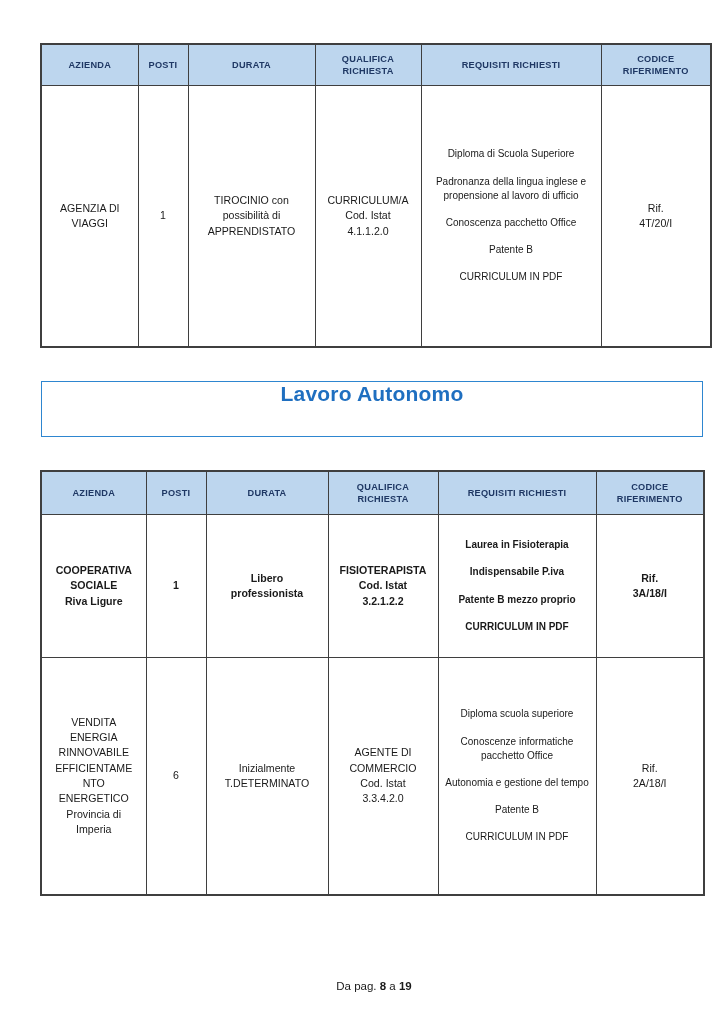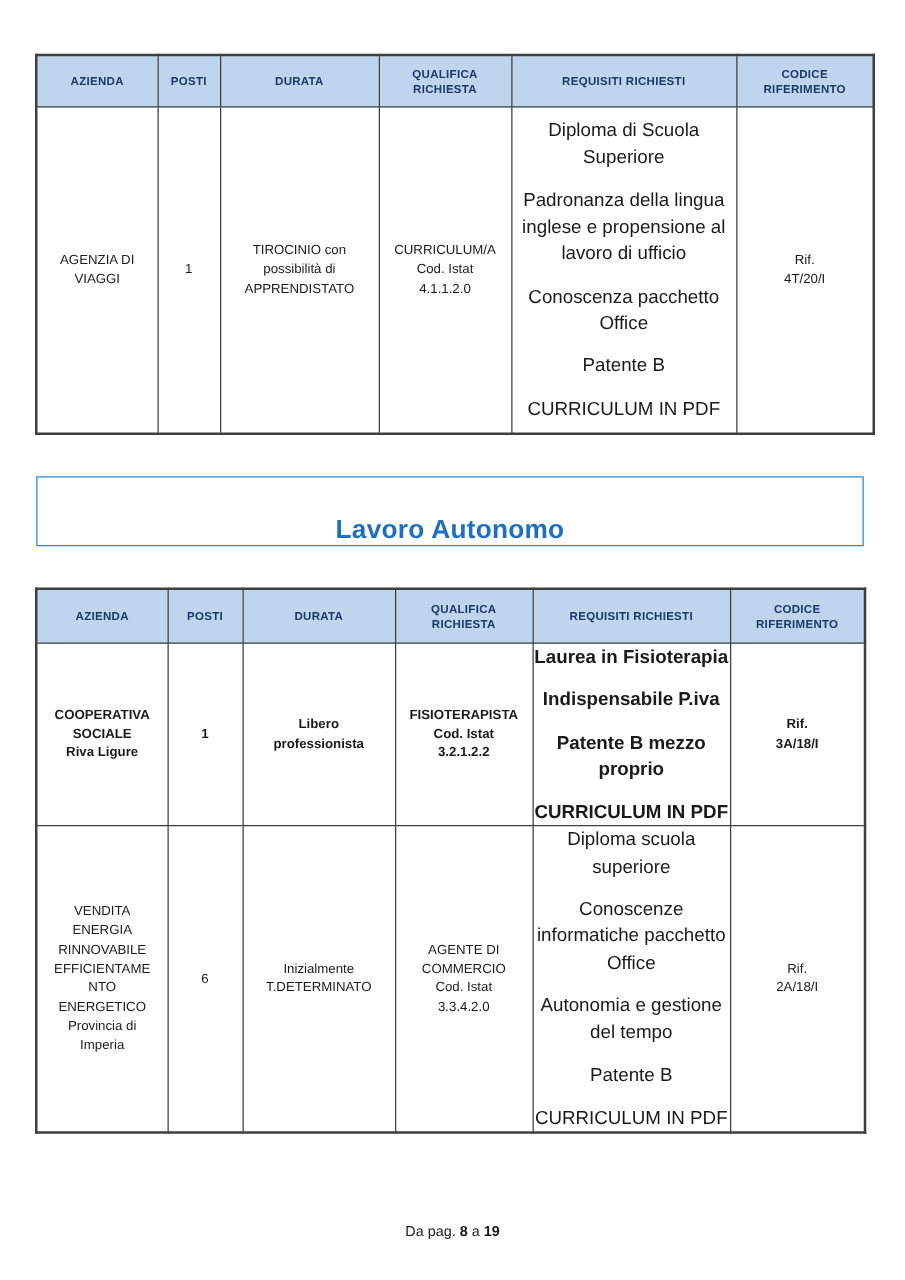--- a/index.html
+++ b/index.html
@@ -11,21 +11,21 @@
     width: 724px;
     height: 1024px;
     position: relative;
     font-family: "Liberation Sans", sans-serif;
     color: #1a1a1a;
     overflow: hidden;
   }
 
   .page {
     position: absolute;
-    left: 0; top: 0;
+    left: 12px; top: 0;
     width: 660px;
     height: 1024px;
   }
 
   
   .job-table {
     position: absolute;
     border-collapse: collapse;
     table-layout: fixed;
     border: 2.2px solid #3f3f3f;
@@ -50,21 +50,21 @@
 
   .body-cell {
     font-size: 10.6px;
     line-height: 1.45;
     text-align: center;
     padding: 6px 4px;
     color: #1a1a1a;
   }
 
   .cell-req {
-    font-size: 15px;
+    font-size: 10px;
     line-height: 1.42;
     text-align: center;
     padding: 8px 6px;
     vertical-align: middle;
   }
   .cell-req .para { margin: 0; }
   .cell-req .para + .para { margin-top: 13px; }
 
   
   #table-1 { left: 28px; top: 43px; width: 670px; }
@@ -79,21 +79,21 @@
 
   
   .section-box {
     position: absolute;
     left: 29px;
     top: 381px;
     width: 660px;
     height: 54px;
     border: 1.6px solid #2e86d0;
     display: flex;
-    align-items: flex-end;
+    align-items: flex-start;
     justify-content: center;
     background: #ffffff;
   }
   .section-box .title {
     color: #1f6fc0;
     font-weight: bold;
     font-size: 21px;
     letter-spacing: 0.2px;
   }
 

